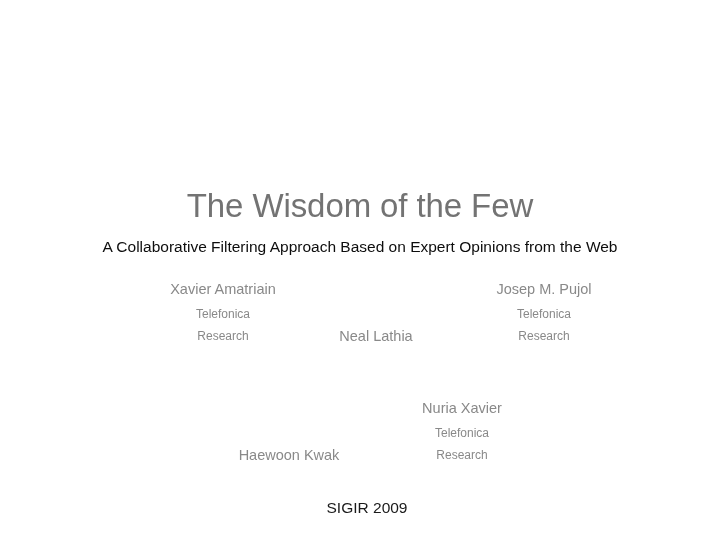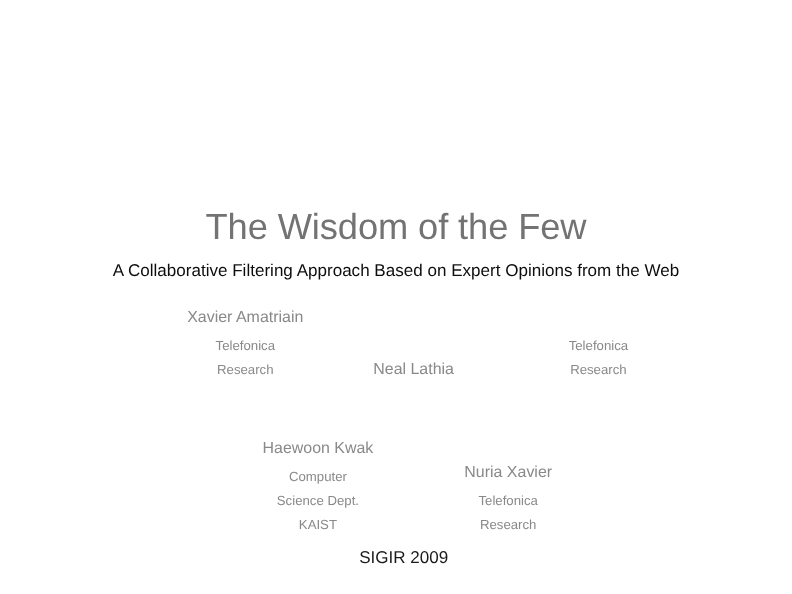--- a/index.html
+++ b/index.html
@@ -120,34 +120,30 @@
         <div class="author-name">Xavier Amatriain</div>
         <div class="author-affiliation">
           <div>Telefonica</div>
           <div>Research</div>
         </div>
       </div>
       <div class="author author-1">
         <div class="author-name">Neal Lathia</div>
       </div>
       <div class="author author-2">
+        <div class="author-name">Josep M. Pujol</div>
         <div class="author-affiliation">
           <div>Telefonica</div>
           <div>Research</div>
         </div>
       </div>
     </div>
   <div class="authors-row" id="authors-row-2">
       <div class="author author-0">
         <div class="author-name">Haewoon Kwak</div>
-        <div class="author-affiliation">
-          <div>Computer</div>
-          <div>Science Dept.</div>
-          <div>KAIST</div>
-        </div>
       </div>
       <div class="author author-1">
         <div class="author-name">Nuria Xavier</div>
         <div class="author-affiliation">
           <div>Telefonica</div>
           <div>Research</div>
         </div>
       </div>
     </div>
 

